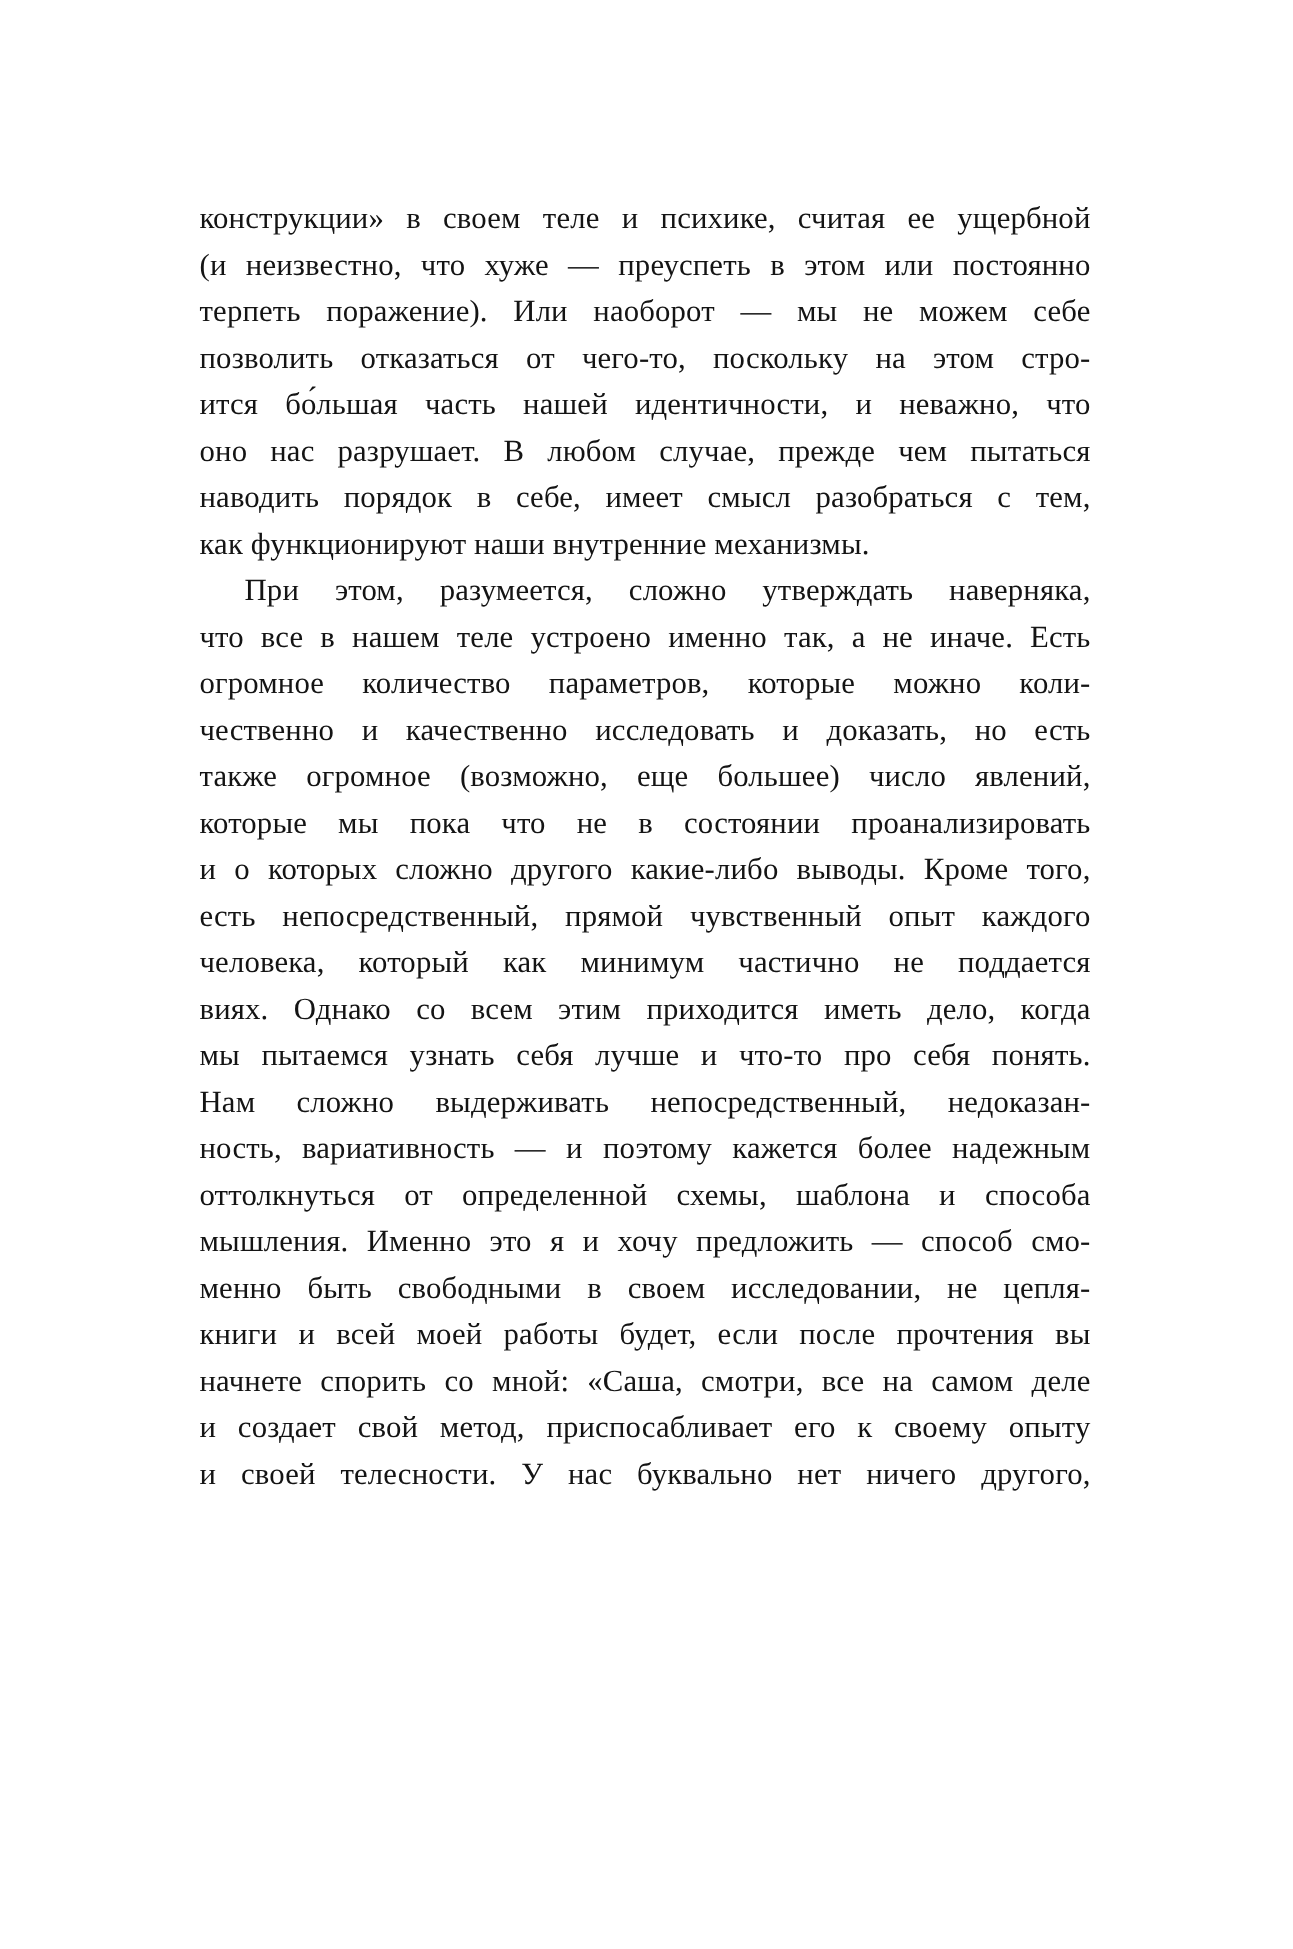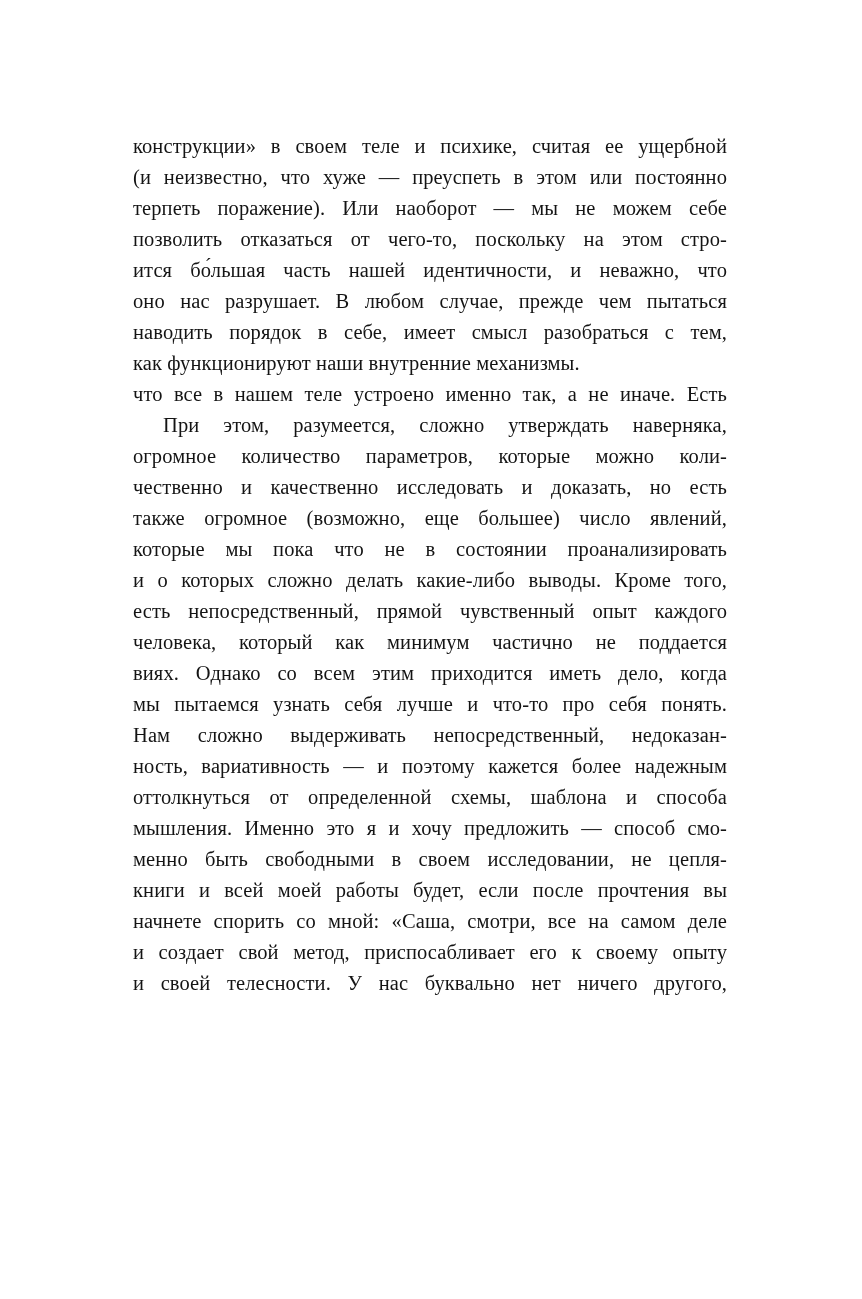--- a/index.html
+++ b/index.html
@@ -64,27 +64,27 @@
 <div class="page">
   <div class="text-block">
       <div class="line">конструкции» в своем теле и психике, считая ее ущербной</div>
       <div class="line">(и неизвестно, что хуже — преуспеть в этом или постоянно</div>
       <div class="line">терпеть поражение). Или наоборот — мы не можем себе</div>
       <div class="line">позволить отказаться от чего-то, поскольку на этом стро-</div>
       <div class="line">ится бо́льшая часть нашей идентичности, и неважно, что</div>
       <div class="line">оно нас разрушает. В любом случае, прежде чем пытаться</div>
       <div class="line">наводить порядок в себе, имеет смысл разобраться с тем,</div>
       <div class="line no-just-last">как функционируют наши внутренние механизмы.</div>
+      <div class="line indent">При этом, разумеется, сложно утверждать наверняка,</div>
       <div class="line">что все в нашем теле устроено именно так, а не иначе. Есть</div>
-      <div class="line indent">При этом, разумеется, сложно утверждать наверняка,</div>
       <div class="line">огромное количество параметров, которые можно коли-</div>
       <div class="line">чественно и качественно исследовать и доказать, но есть</div>
       <div class="line">также огромное (возможно, еще большее) число явлений,</div>
       <div class="line">которые мы пока что не в состоянии проанализировать</div>
-      <div class="line">и о которых сложно делать какие-либо выводы. Кроме того,</div>
+      <div class="line">и о которых сложно другого какие-либо выводы. Кроме того,</div>
       <div class="line">есть непосредственный, прямой чувственный опыт каждого</div>
       <div class="line">человека, который как минимум частично не поддается</div>
       <div class="line">виях. Однако со всем этим приходится иметь дело, когда</div>
       <div class="line">мы пытаемся узнать себя лучше и что-то про себя понять.</div>
       <div class="line">Нам сложно выдерживать непосредственный, недоказан-</div>
       <div class="line">ность, вариативность — и поэтому кажется более надежным</div>
       <div class="line">оттолкнуться от определенной схемы, шаблона и способа</div>
       <div class="line">мышления. Именно это я и хочу предложить — способ смо-</div>
       <div class="line">менно быть свободными в своем исследовании, не цепля-</div>
       <div class="line">книги и всей моей работы будет, если после прочтения вы</div>

